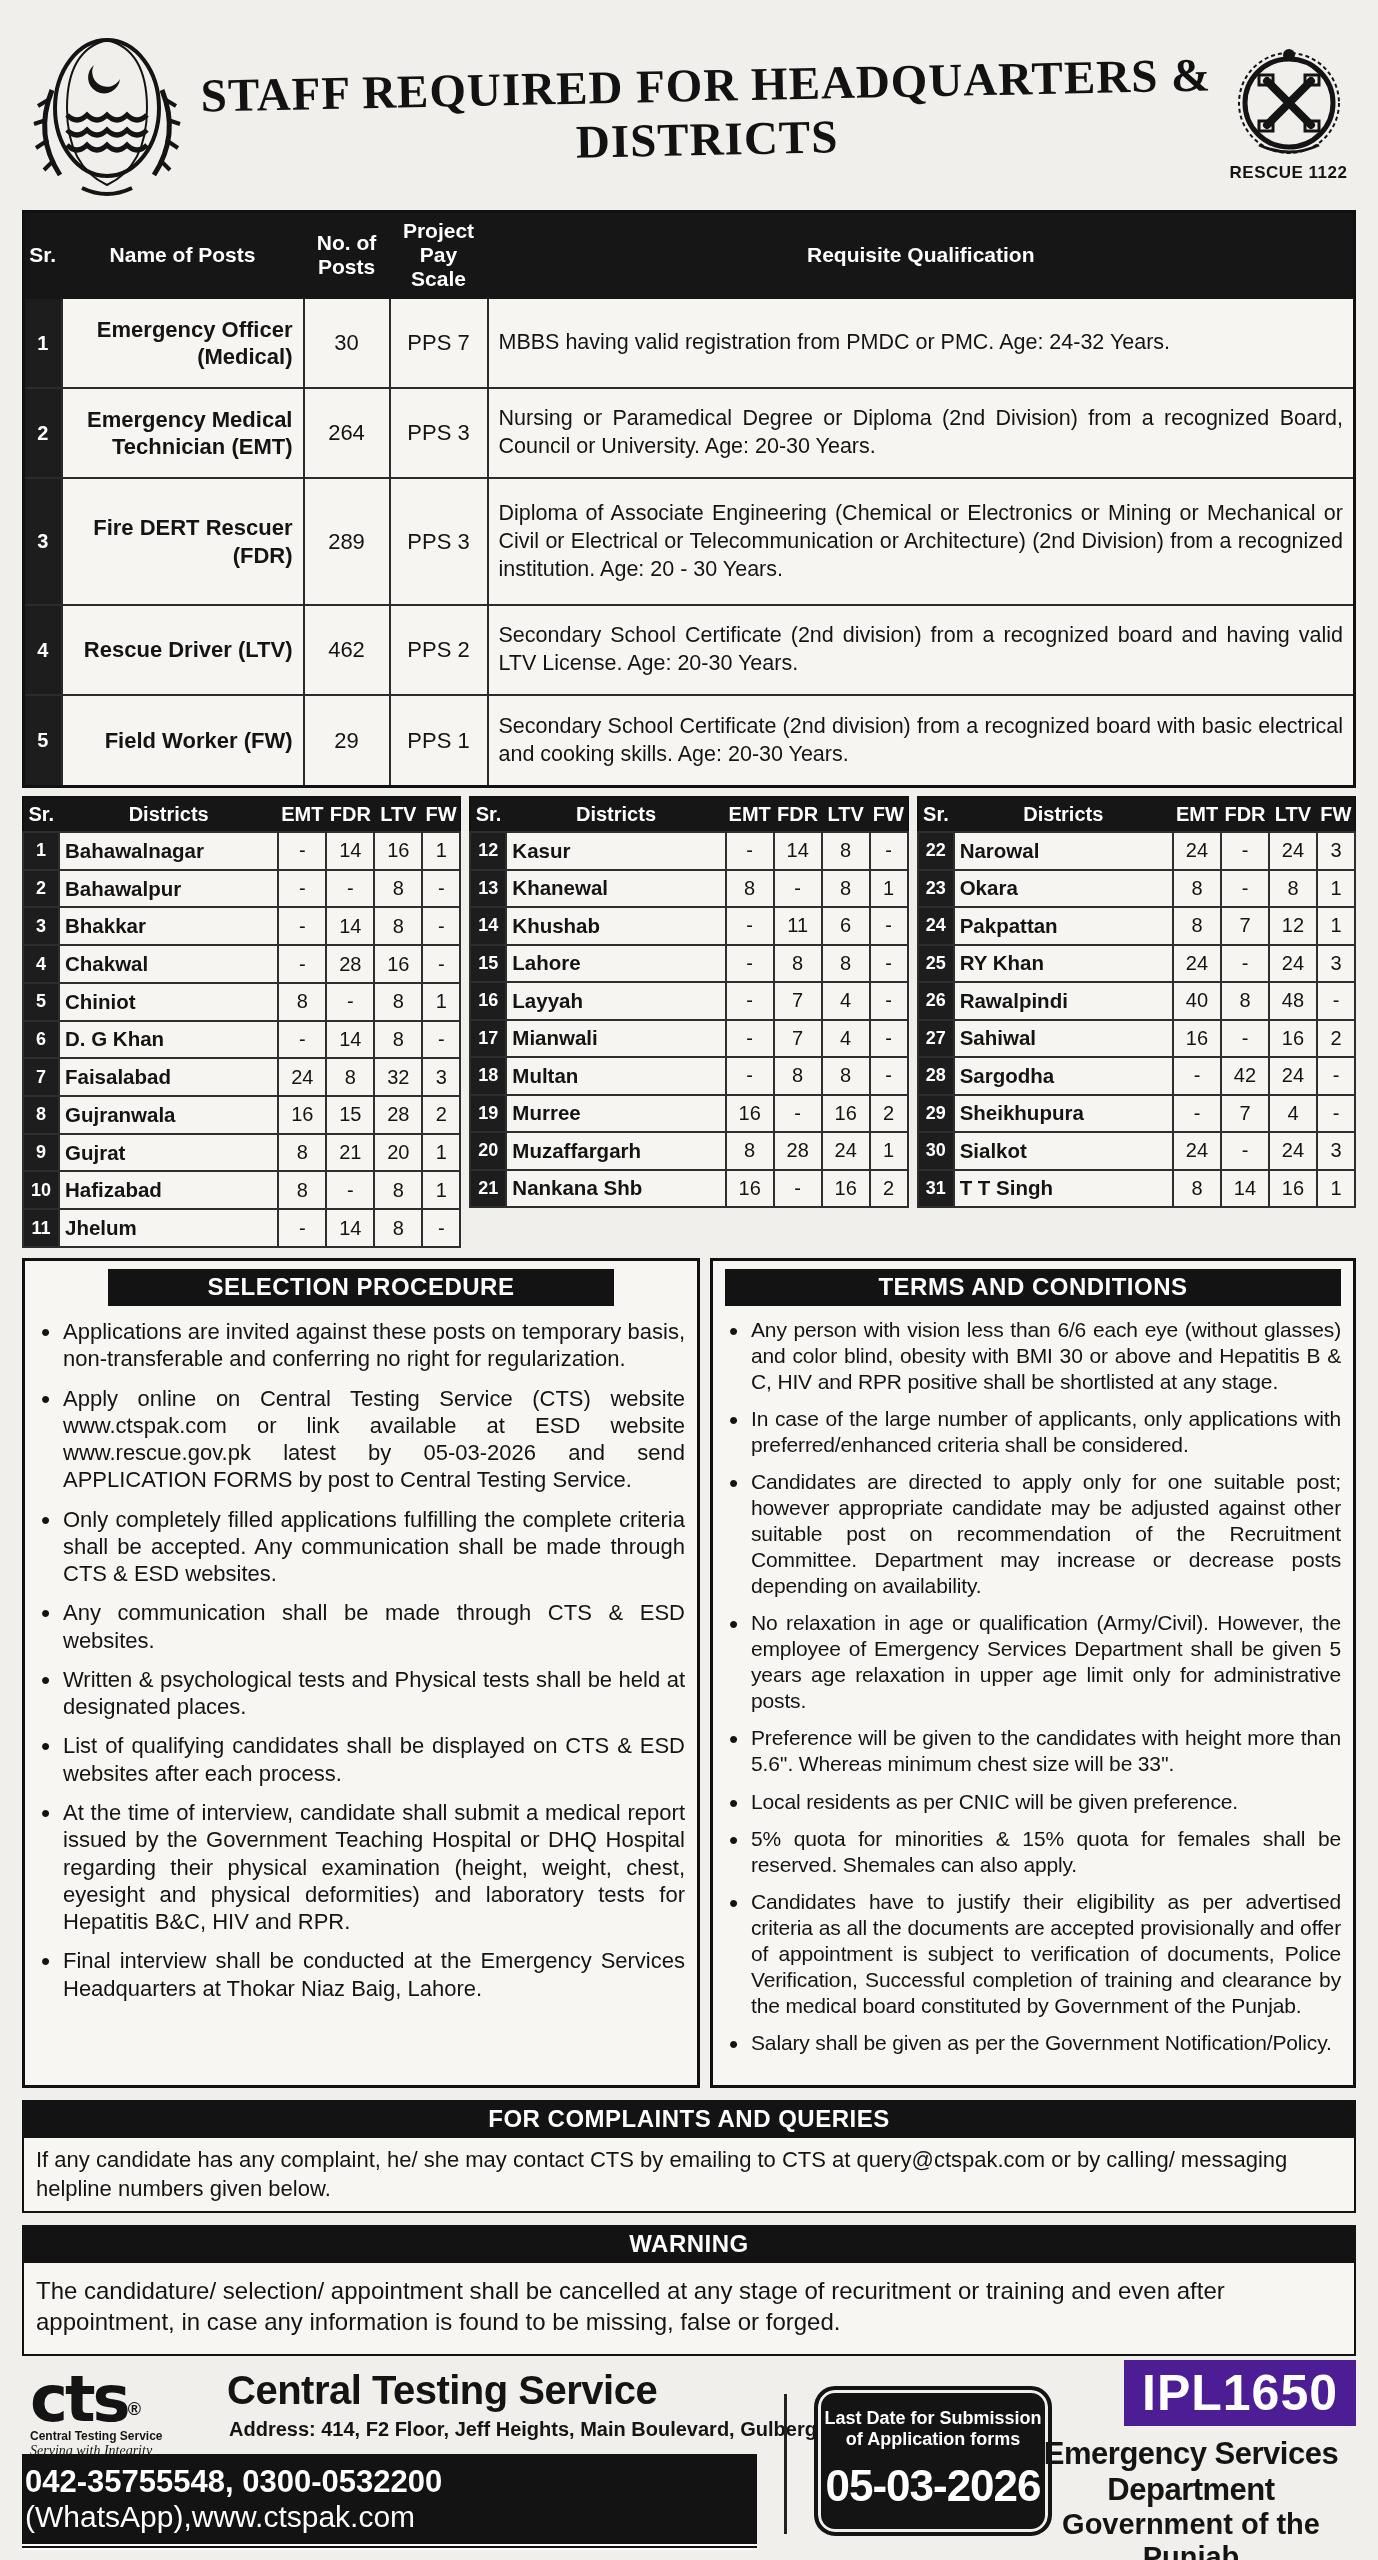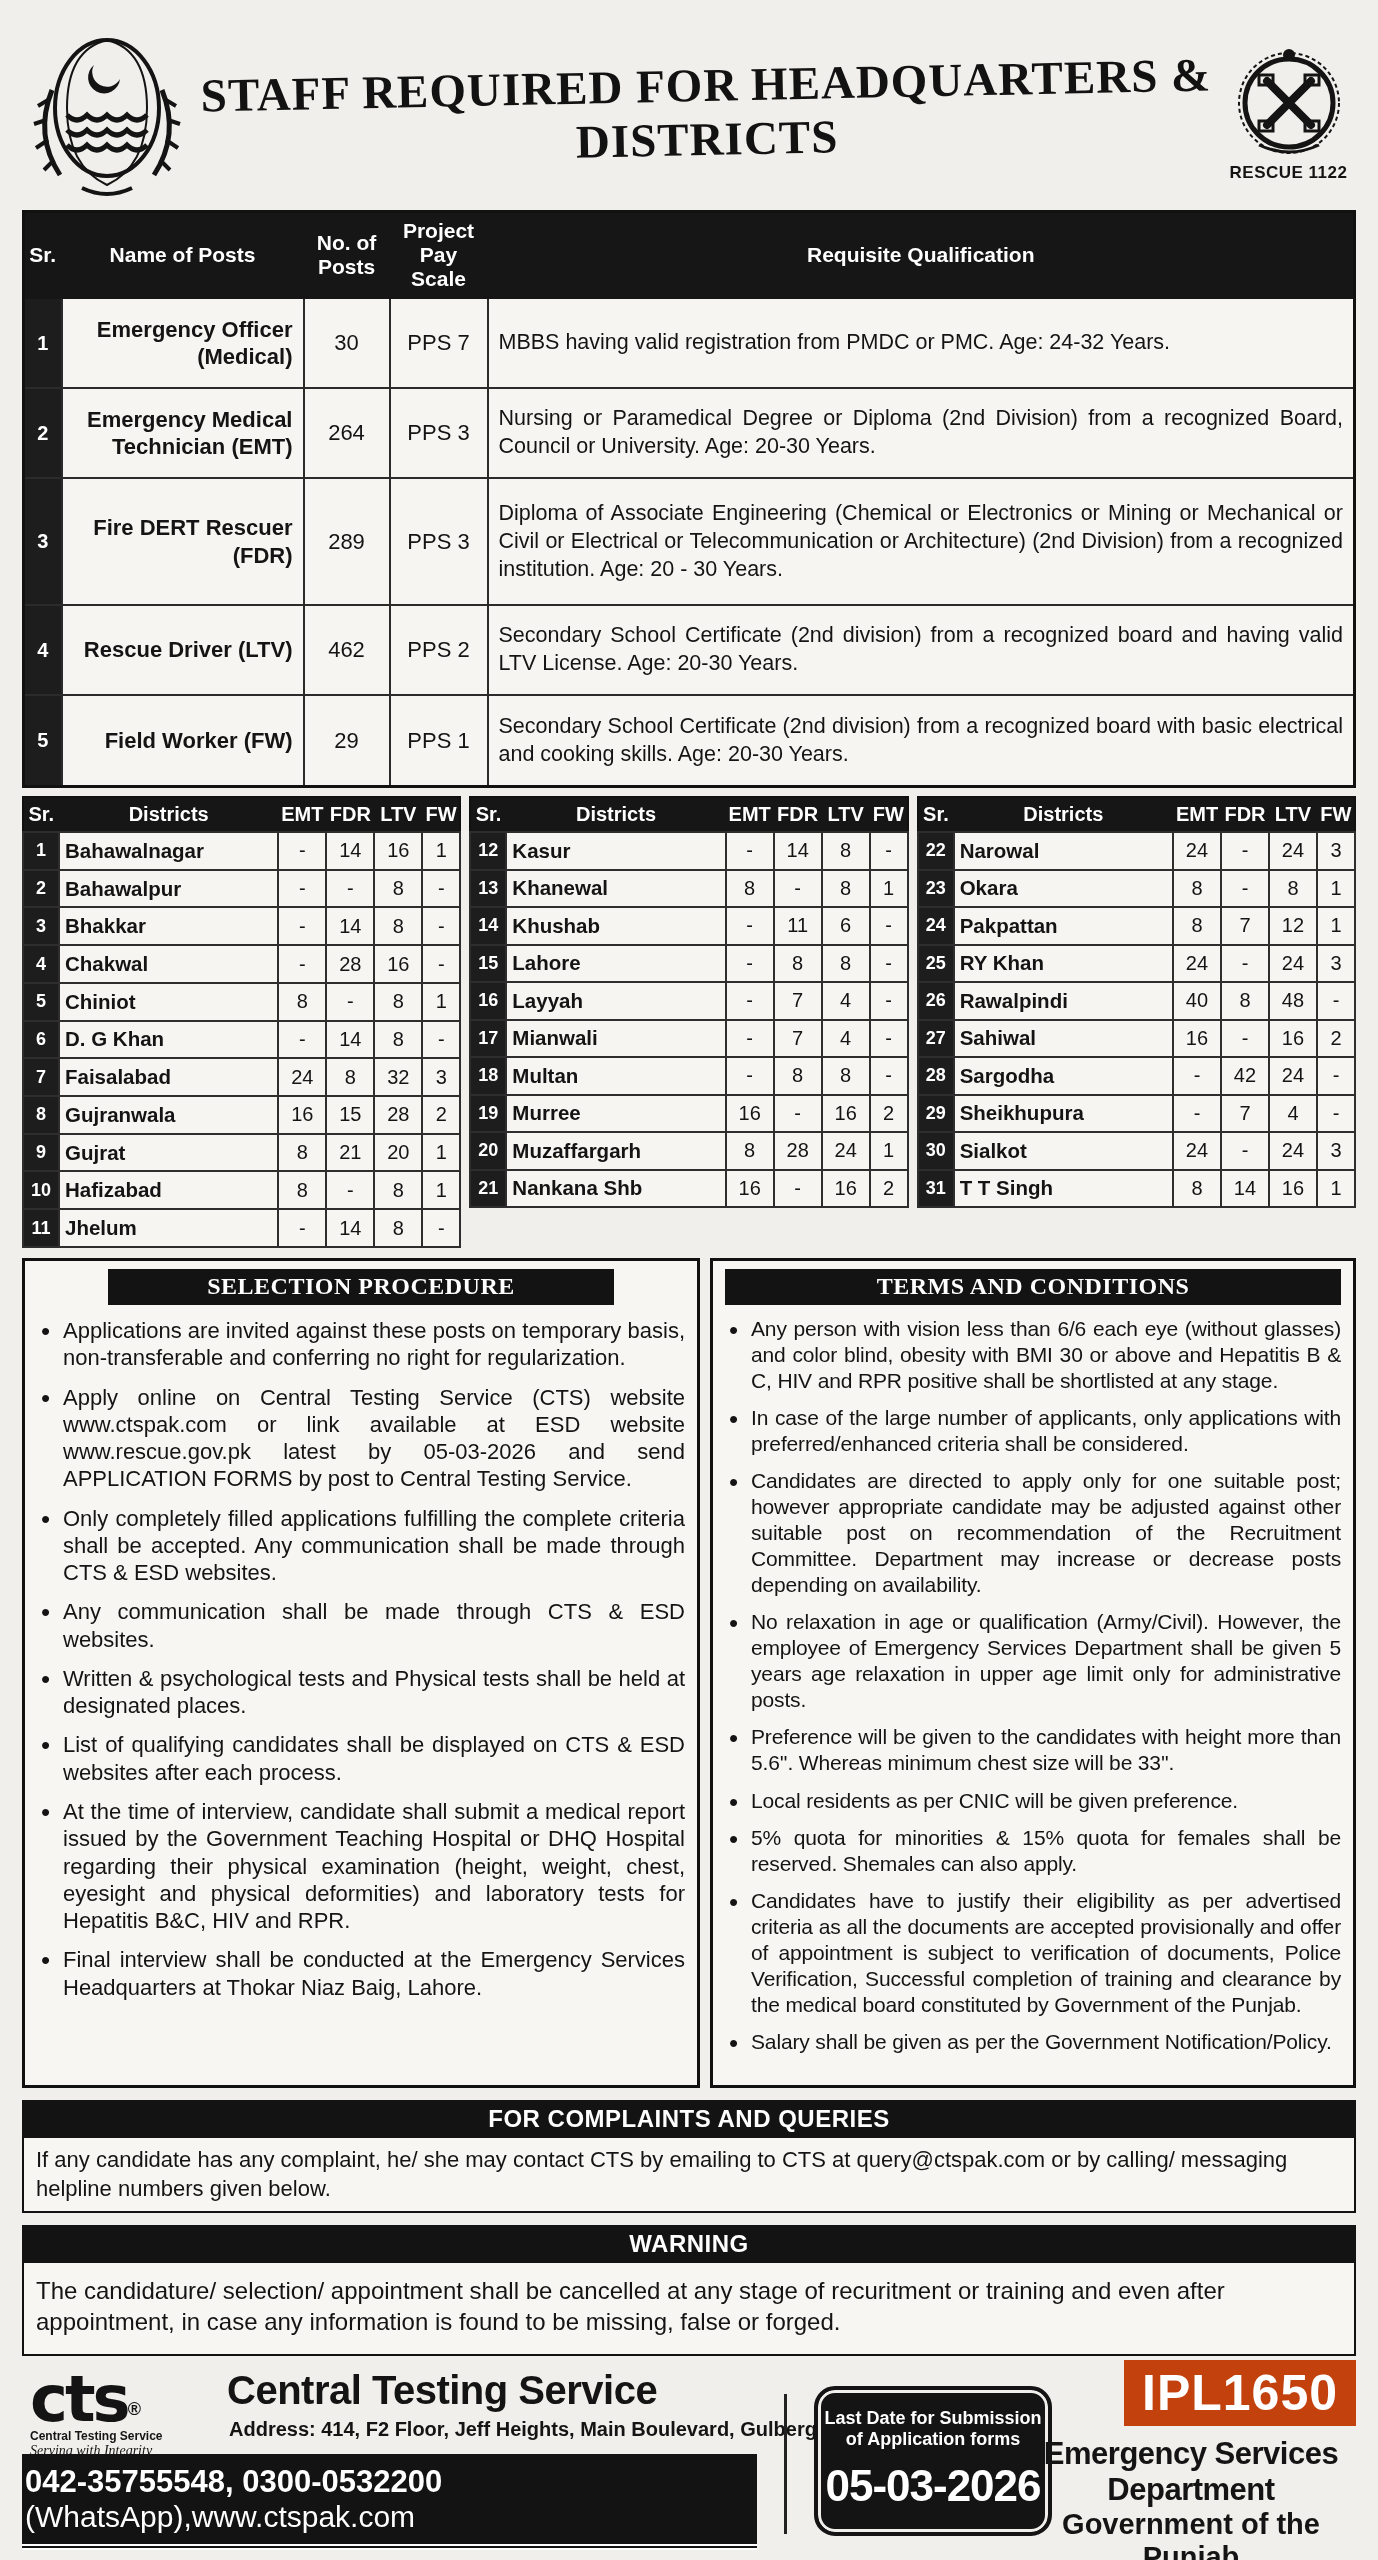--- a/index.html
+++ b/index.html
@@ -33,21 +33,21 @@
   .dist td.sr { background:#1d1d1d; color:#fff; font-weight:bold; text-align:center; width:36px; font-size:18px; }
   .dist td.dn { font-weight:bold; font-size:20.5px; }
   .dist td.v { text-align:center; width:48px; }
   .dist td.v.fw { width:38px; }
 
   
   .twocol { display:flex; gap:10px; margin-top:10px; align-items:stretch; height:830px; }
   .box { border:3px solid #111; background:#f7f6f2; padding:8px 12px 6px 12px; overflow:hidden; }
   .box-l { width:678px; flex:0 0 auto; }
   .box-r { flex:1; }
-  .bar { background:#131313; color:#fff; font-weight:bold; text-align:center; font-size:24px; padding:4px 0 5px 0; letter-spacing:.5px;font-family:Liberation Serif, serif; }
+  .bar { background:#131313; color:#fff; font-weight:bold; text-align:center; font-size:24px; padding:4px 0 5px 0; letter-spacing:.5px; }
   .bar-inset { width:78%; margin:0 auto 6px auto; }
   .bar-full { width:100%; margin:0 0 6px 0; }
   .blist { list-style:none; }
   .blist li { position:relative; padding:0 0 0 26px; margin:12px 0; text-align:justify; line-height:1.24; }
   .blist li::before { content:"•"; position:absolute; left:4px; top:-2px; font-size:26px; }
   .box-l .blist li { font-size:22px; }
   .box-r .blist li { font-size:21px; letter-spacing:-0.15px; margin:11px 0; }
 
   
   .noticebar { background:#131313; color:#fff; font-weight:bold; text-align:center; font-size:24px; padding:5px 0; letter-spacing:.5px; margin-top:12px; }
@@ -62,21 +62,21 @@
   .cts-small { font-size:12px; font-weight:bold; margin-top:4px; }
   .cts-script { font-size:14px; font-style:italic; font-family:"Liberation Serif", serif; }
   .cts-name { position:absolute; left:205px; top:2px; font-size:40px; font-weight:bold; letter-spacing:-.5px; }
   .cts-addr { position:absolute; left:207px; top:52px; font-size:20px; font-weight:bold; }
   .phonebar { position:absolute; left:0; top:88px; width:735px; background:#131313; color:#fff; font-size:30px; padding:10px 3px; border-bottom:6px double #fff; }
   .phonebar b { font-size:31px; }
   .vrule { position:absolute; left:762px; top:28px; width:3px; height:140px; background:#222; }
   .datebadge { position:absolute; left:792px; top:20px; width:238px; height:150px; background:#141414; color:#fff; border-radius:21px; border:4px solid #141414; box-shadow:inset 0 0 0 3px #f1efeb; text-align:center; padding-top:18px; }
   .datebadge .s1 { font-size:18px; font-weight:bold; line-height:1.2; }
   .datebadge .s2 { font-size:44px; font-weight:bold; margin-top:10px; letter-spacing:-1px; }
-  .ipl { position:absolute; right:0; top:-6px; background:#c2410c; color:#fff; font-size:50px; font-weight:bold; padding:4px 18px; letter-spacing:1px; }
+  .ipl { position:absolute; right:0; top:-6px; background:#4c1d95; color:#fff; font-size:50px; font-weight:bold; padding:4px 18px; letter-spacing:1px; }
   .dept { position:absolute; right:0; top:70px; width:330px; text-align:center; }
   .dept .d1 { font-size:31px; font-weight:bold; letter-spacing:-.5px;text-align:center; }
   .dept .d2 { font-size:29px; font-weight:bold; }
 
   svg { display:block; }
 </style>
 </head>
 <body>
 
 <div class="page">

